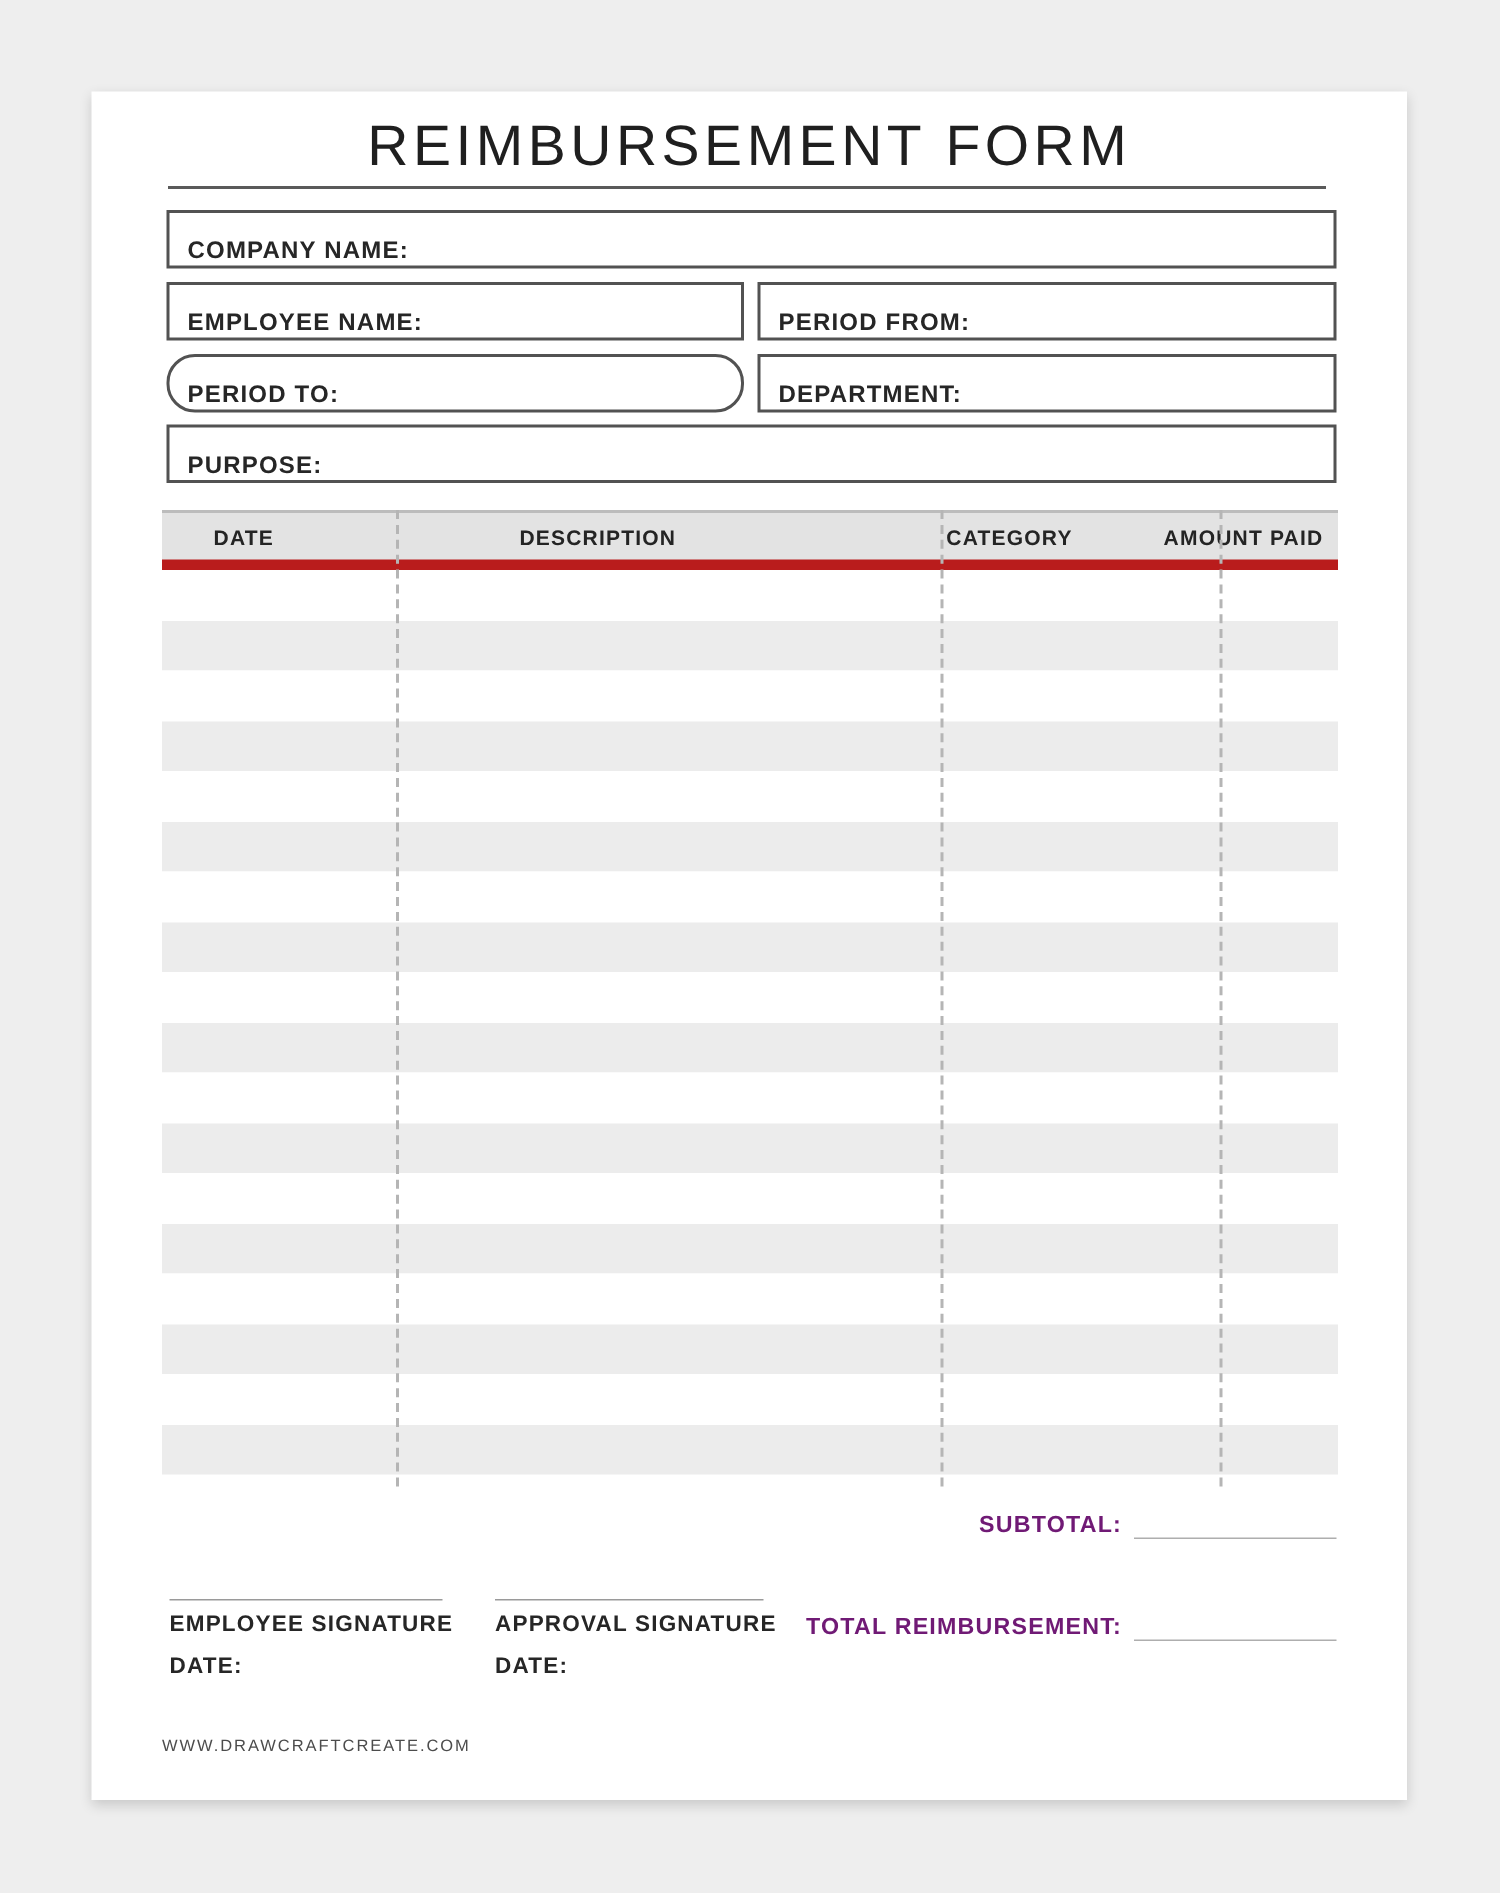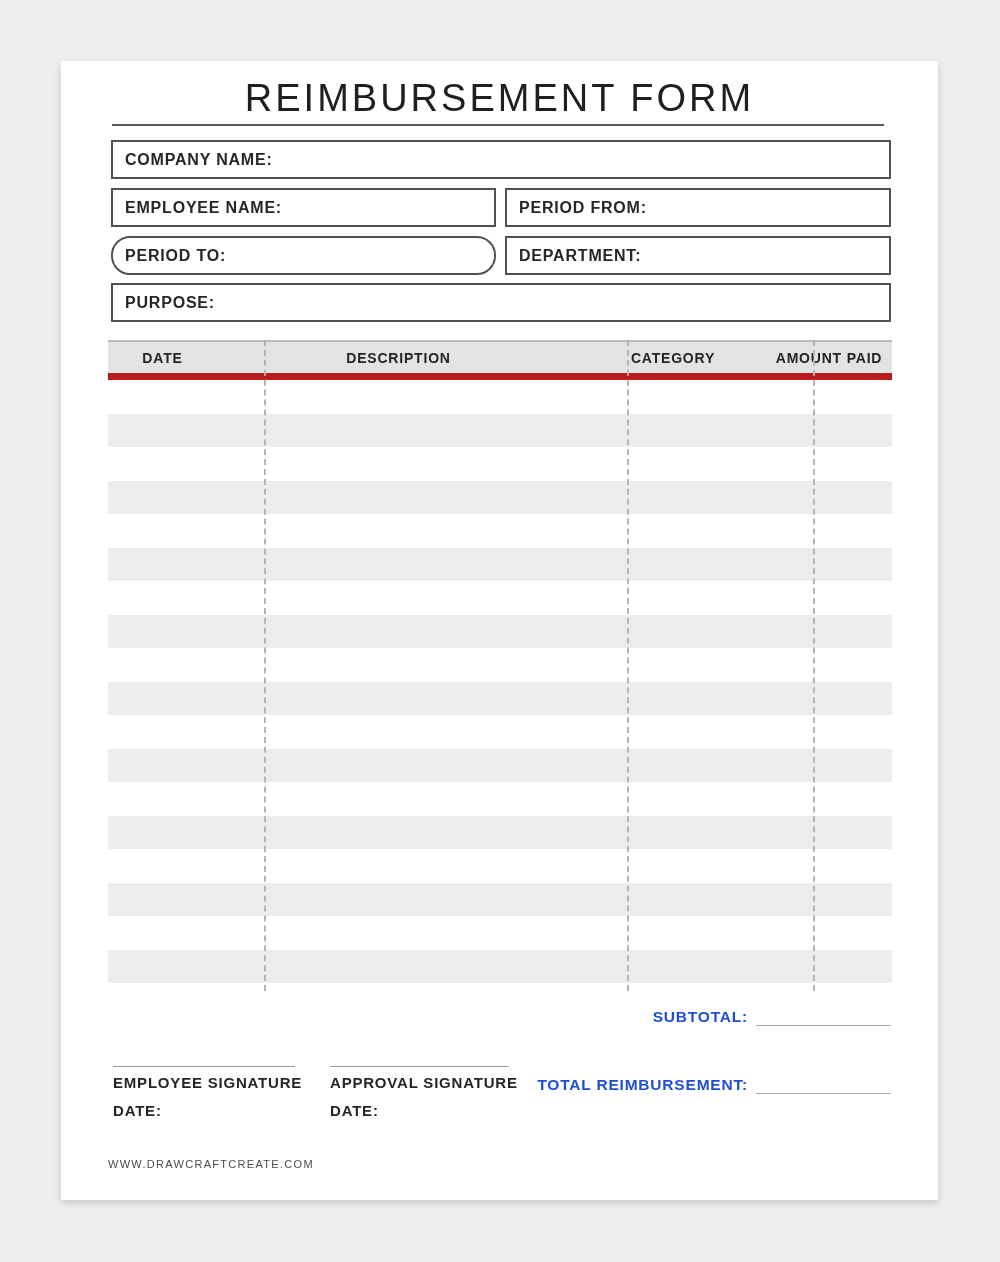--- a/index.html
+++ b/index.html
@@ -38,21 +38,21 @@
     left: 51px; top: 63px;
     width: 772px; height: 0;
     border-top: 2px solid #5a5a5a;
   }
   .field-box {
     position: absolute;
     box-sizing: border-box;
     border: 2px solid #525252;
     background: #ffffff;
     display: flex;
-    align-items: center;
+    align-items: flex-end;
     padding-left: 12px;
   }
   .field-label {
     font-size: 16px;
     font-weight: 600;
     letter-spacing: 0.8px;
     color: #262626;
   }
   .box-company   { left: 50px;  top: 79px;  width: 780px; height: 39px; }
   .box-employee  { left: 50px;  top: 127px; width: 385px; height: 39px; }
@@ -112,21 +112,21 @@
     position: absolute;
     right: 47px;
     height: 21px;
     display: flex;
     align-items: flex-end;
   }
   .total-row .total-label {
     font-size: 15.5px;
     font-weight: 600;
     letter-spacing: 0.8px;
-    color: #1d4ed8;
+    color: #701a75;
     white-space: nowrap;
     margin-right: 8px;
   }
   .total-line {
     width: 135px;
     height: 17px;
     border-bottom: 1.5px solid #aeaeae;
   }
   .row-subtotal { top: 944px; }
   .row-advance  { top: 978px; }

